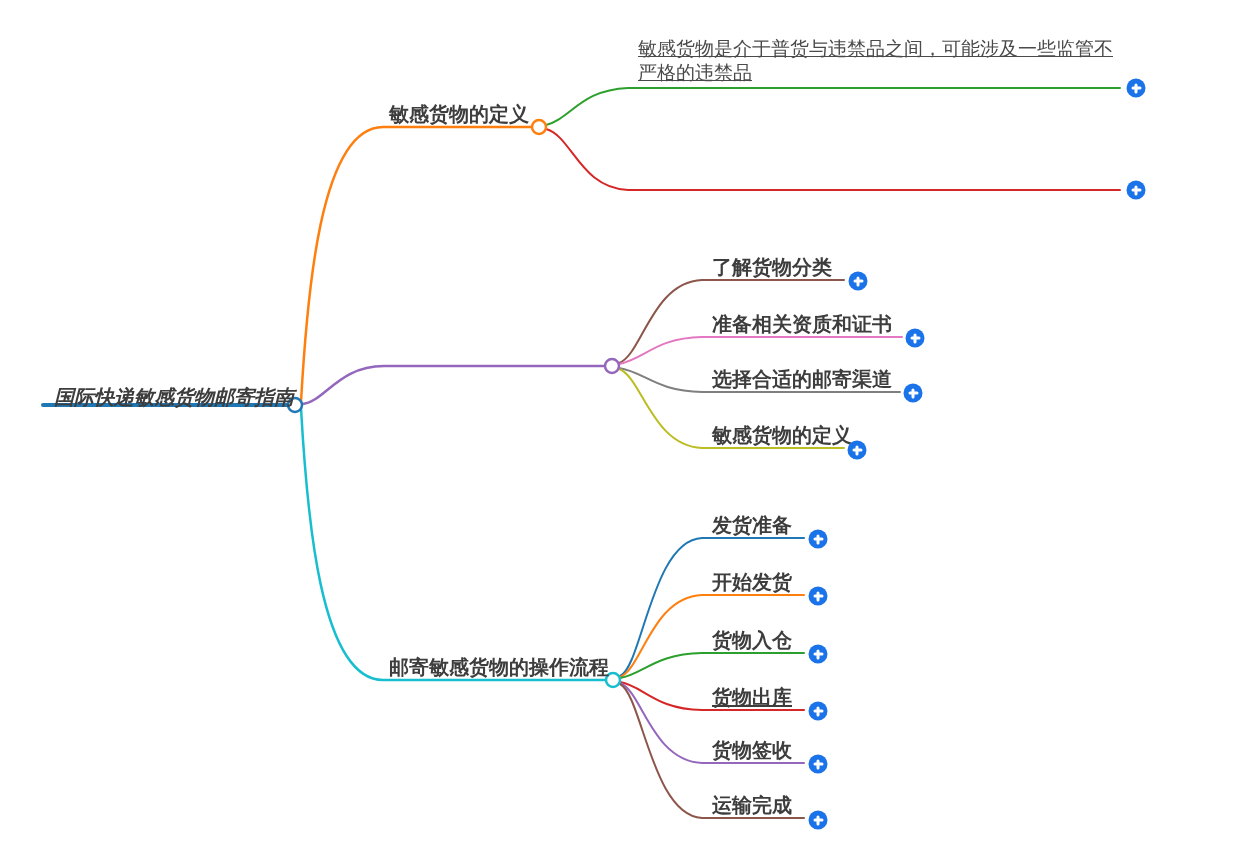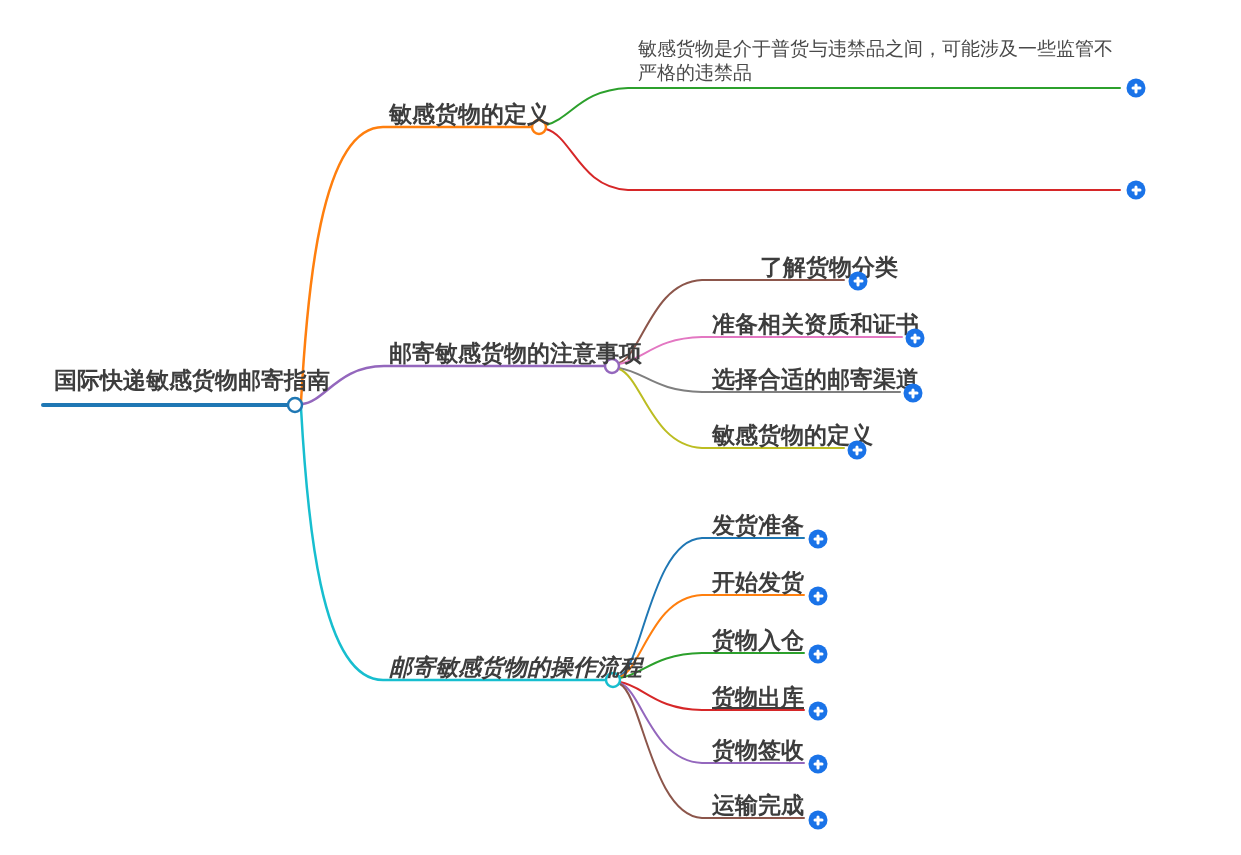--- a/index.html
+++ b/index.html
@@ -17,21 +17,21 @@
   }
   svg.links {
     position: absolute;
     left: 0;
     top: 0;
     pointer-events: none;
   }
   .node-label {
     position: absolute;
     color: #3d3d3d;
-    font-size: 23px;
+    font-size: 20px;
     font-weight: bold;
     line-height: 23px;
     white-space: nowrap;
     cursor: pointer;
   }
   .node-paragraph {
     position: absolute;
     color: #4a4a4a;
     font-size: 19px;
     font-weight: normal;
@@ -101,38 +101,37 @@
     <path d="M620 682 C644 686 654 709 702 710 L804 710" fill="none" stroke-width="2" stroke-linecap="round" stroke="#d62728"></path>
     <path d="M620 683 C642 691 652 761 702 763 L804 763" fill="none" stroke-width="2" stroke-linecap="round" stroke="#9467bd"></path>
     <path d="M620 684 C642 695 652 815 702 818 L804 818" fill="none" stroke-width="2" stroke-linecap="round" stroke="#8c564b"></path>
 
     <circle cx="295" cy="405" r="7" fill="#ffffff" stroke-width="2.5" style="pointer-events:auto;cursor:pointer" stroke="#1f77b4"></circle>
     <circle cx="539" cy="127" r="7" fill="#ffffff" stroke-width="2.5" style="pointer-events:auto;cursor:pointer" stroke="#ff7f0e"></circle>
     <circle cx="612" cy="366" r="7" fill="#ffffff" stroke-width="2.5" style="pointer-events:auto;cursor:pointer" stroke="#9467bd"></circle>
     <circle cx="613" cy="680" r="7" fill="#ffffff" stroke-width="2.5" style="pointer-events:auto;cursor:pointer" stroke="#17becf"></circle>
   </svg>
 
-  <div class="node-label" style="left:54px; top:369px;">国际快递敏感货物邮寄指南</div>
+  <div class="node-label" style="left:54px; top:386px;font-style:italic;">国际快递敏感货物邮寄指南</div>
 
   <div class="node-label" style="left:389px; top:103px;">敏感货物的定义</div>
 
-  <div class="node-paragraph" style="left:638px; top:37px;">敏感货物是介于普货与违禁品之间，可能涉及一些监管不严格的违禁品</div>
+  <div class="node-paragraph" style="left:638px; top:37px;text-decoration:underline;">敏感货物是介于普货与违禁品之间，可能涉及一些监管不严格的违禁品</div>
 
 
-  <div class="node-label" style="left:389px; top:342px;">邮寄敏感货物的注意事项</div>
 
-  <div class="node-label" style="left:712px; top:256px;margin-left:48px;">了解货物分类</div>
+  <div class="node-label" style="left:712px; top:256px;">了解货物分类</div>
 
   <div class="node-label" style="left:712px; top:313px;">准备相关资质和证书</div>
 
   <div class="node-label" style="left:712px; top:368px;">选择合适的邮寄渠道</div>
 
   <div class="node-label" style="left:712px; top:424px;">敏感货物的定义</div>
 
-  <div class="node-label" style="left:389px; top:656px;font-style:italic;">邮寄敏感货物的操作流程</div>
+  <div class="node-label" style="left:389px; top:656px;">邮寄敏感货物的操作流程</div>
 
   <div class="node-label" style="left:712px; top:514px;">发货准备</div>
 
   <div class="node-label" style="left:712px; top:571px;text-align:right;">开始发货</div>
 
   <div class="node-label" style="left:712px; top:629px;">货物入仓</div>
 
   <div class="node-label" style="left:712px; top:686px;text-decoration:underline;">货物出库</div>
 
   <div class="node-label" style="left:712px; top:739px;">货物签收</div>

